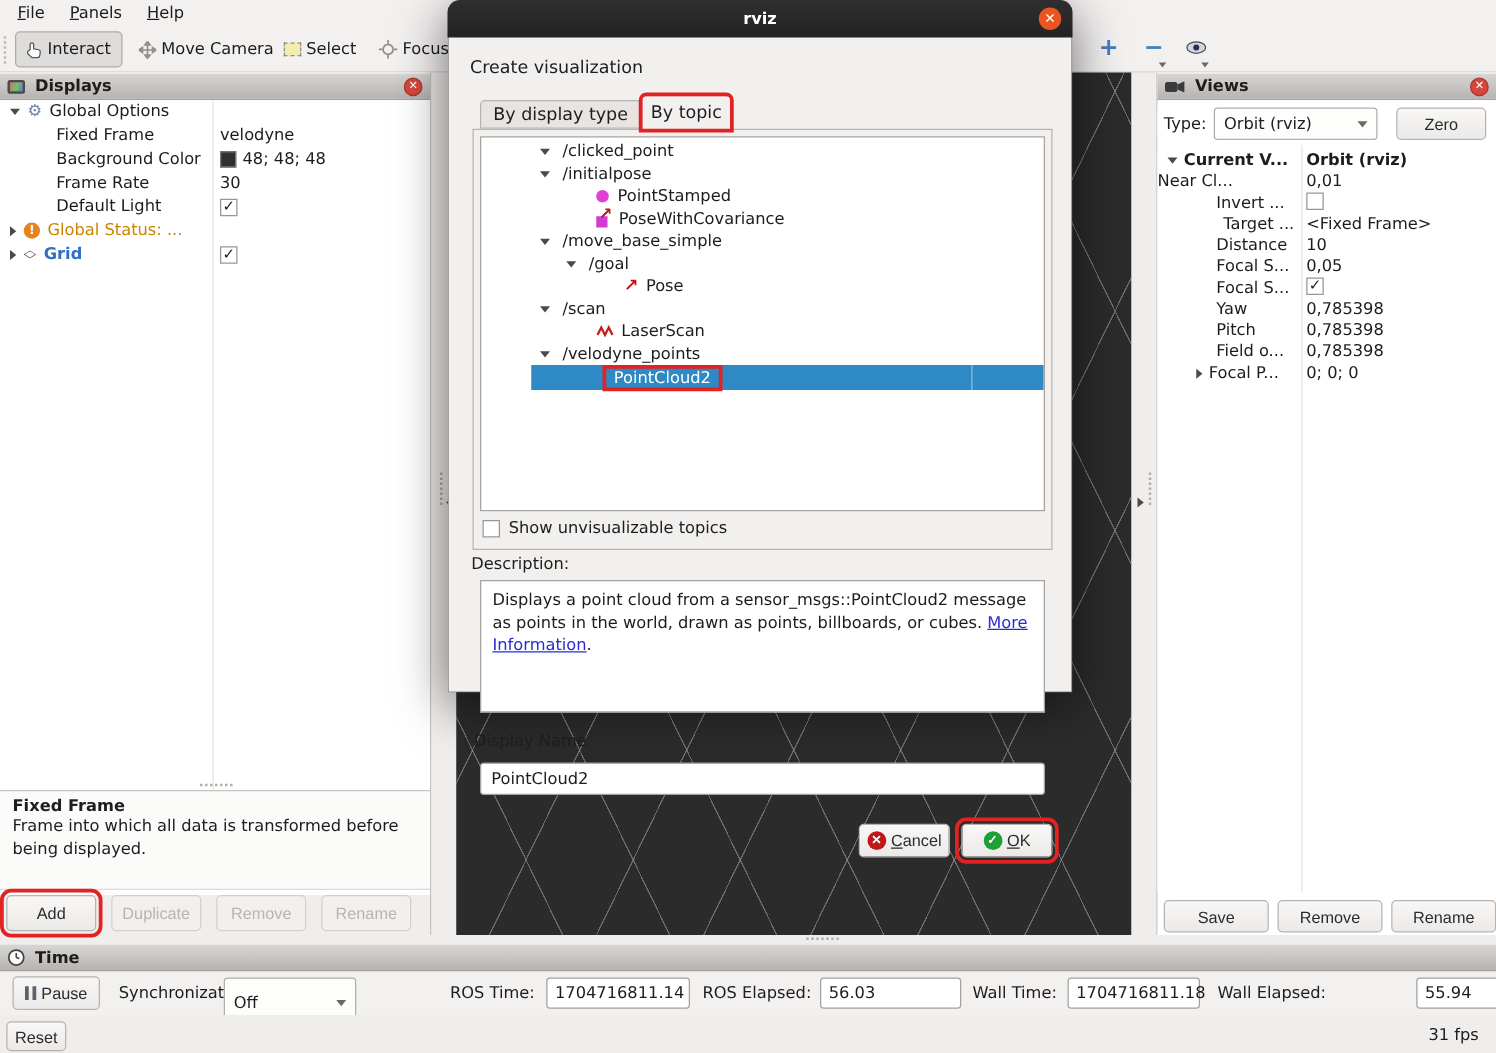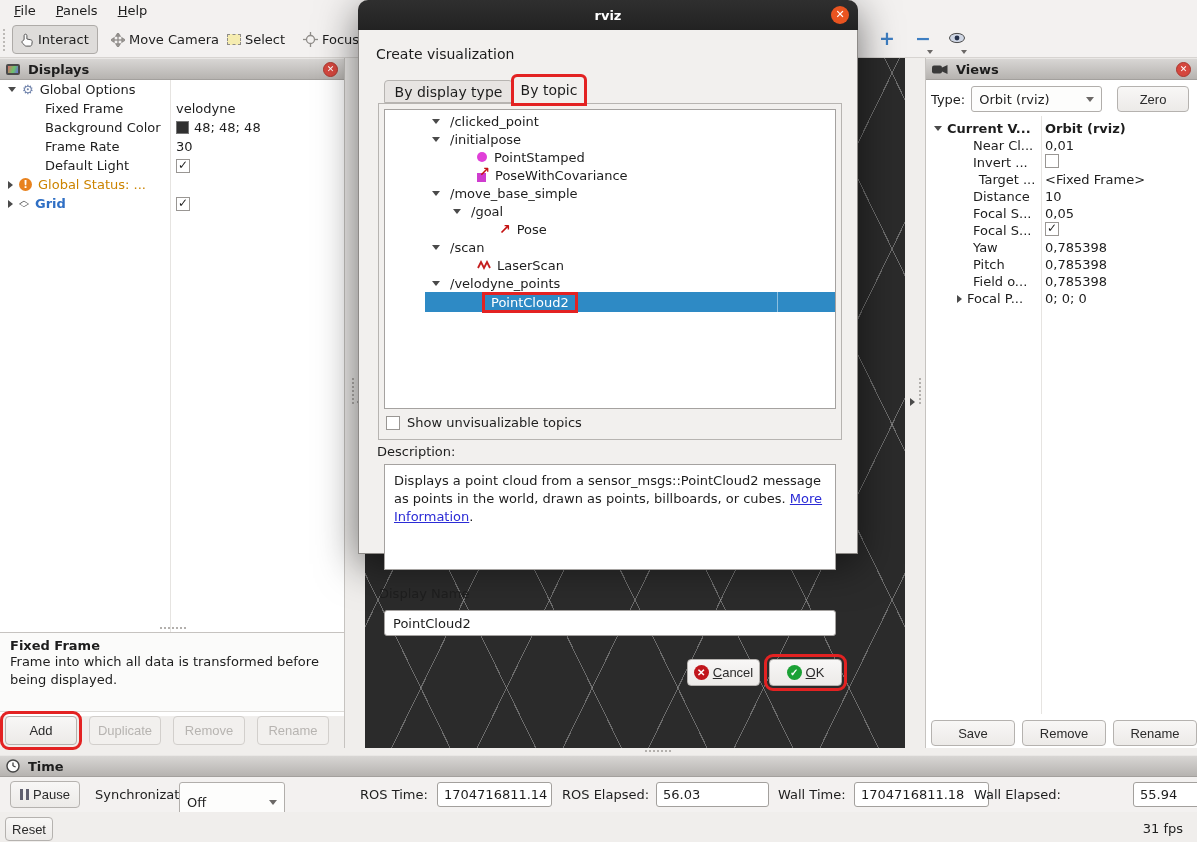--- a/index.html
+++ b/index.html
@@ -291,21 +291,21 @@
       <span class="colline" style="left:115px;"></span>
       <div style="height:4px;"></div>
       <div class="vrow">
         <span class="name" style="padding-left:8px;gap:5px;font-weight:700;">
             <span class="tri down"></span>
             <span>Current V...</span>
           </span>
         <span class="val" style="font-weight:700;">Orbit (rviz)</span>
       </div>
       <div class="vrow">
-        <span class="name" style="padding-left:47px;">
+        <span class="name" style="">
             <span>Near Cl...</span>
           </span>
         <span class="val">0,01</span>
       </div>
       <div class="vrow">
         <span class="name" style="padding-left:47px;">
             <span>Invert ...</span>
           </span>
         <span class="val"><span class="cb"></span></span>
       </div>
@@ -389,21 +389,21 @@
       <span class="tlabel" style="left:95px;">Synchronization:</span>
       <span class="combo" style="position:absolute;left:179px;top:5px;width:106px;height:40px;">
           <span>Off</span>
           <span class="tri down" style="border-top-color:#6b6866;"></span>
         </span>
       <span class="tlabel" style="left:360px;">ROS Time:</span>
       <span class="tfield" style="left:437px;width:115px;">1704716811.14</span>
       <span class="tlabel" style="left:562px;">ROS Elapsed:</span>
       <span class="tfield" style="left:656px;width:113px;">56.03</span>
       <span class="tlabel" style="left:778px;">Wall Time:</span>
-      <span class="tfield" style="left:854px;width:135px;">1704716811.18</span>
+      <span class="tfield" style="left:854px;width:106px;">1704716811.18</span>
       <span class="tlabel" style="left:974px;">Wall Elapsed:</span>
       <span class="tfield" style="left:1133px;width:116px;">55.94</span>
     </div>
   </div>
 
   <div class="statusbar">
     <button class="btn" style="position:absolute;left:5px;top:5px;width:48px;height:24px;">
         <span>Reset</span>
       </button>
     <span style="position:absolute;right:14px;top:9px;">31 fps</span>

